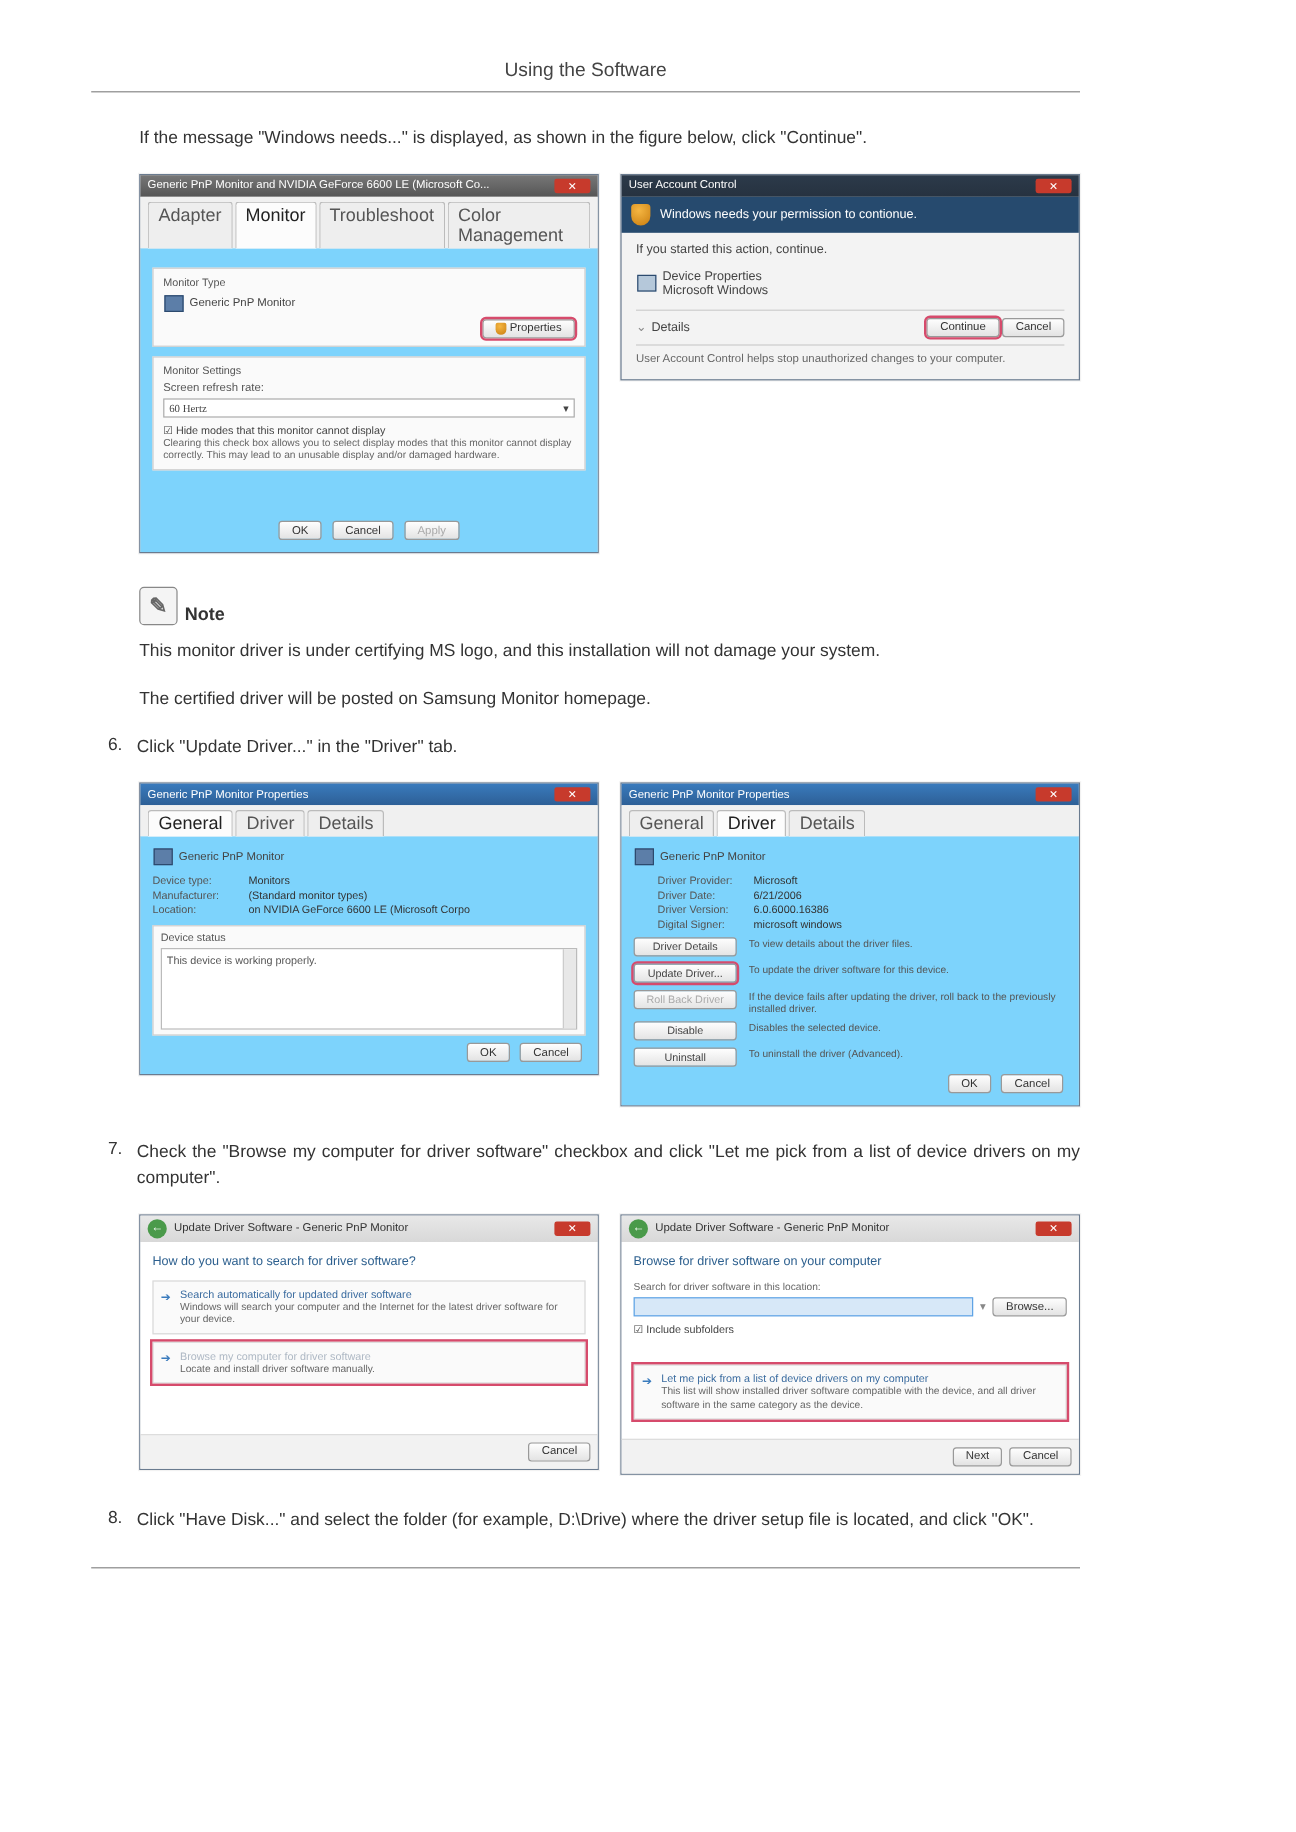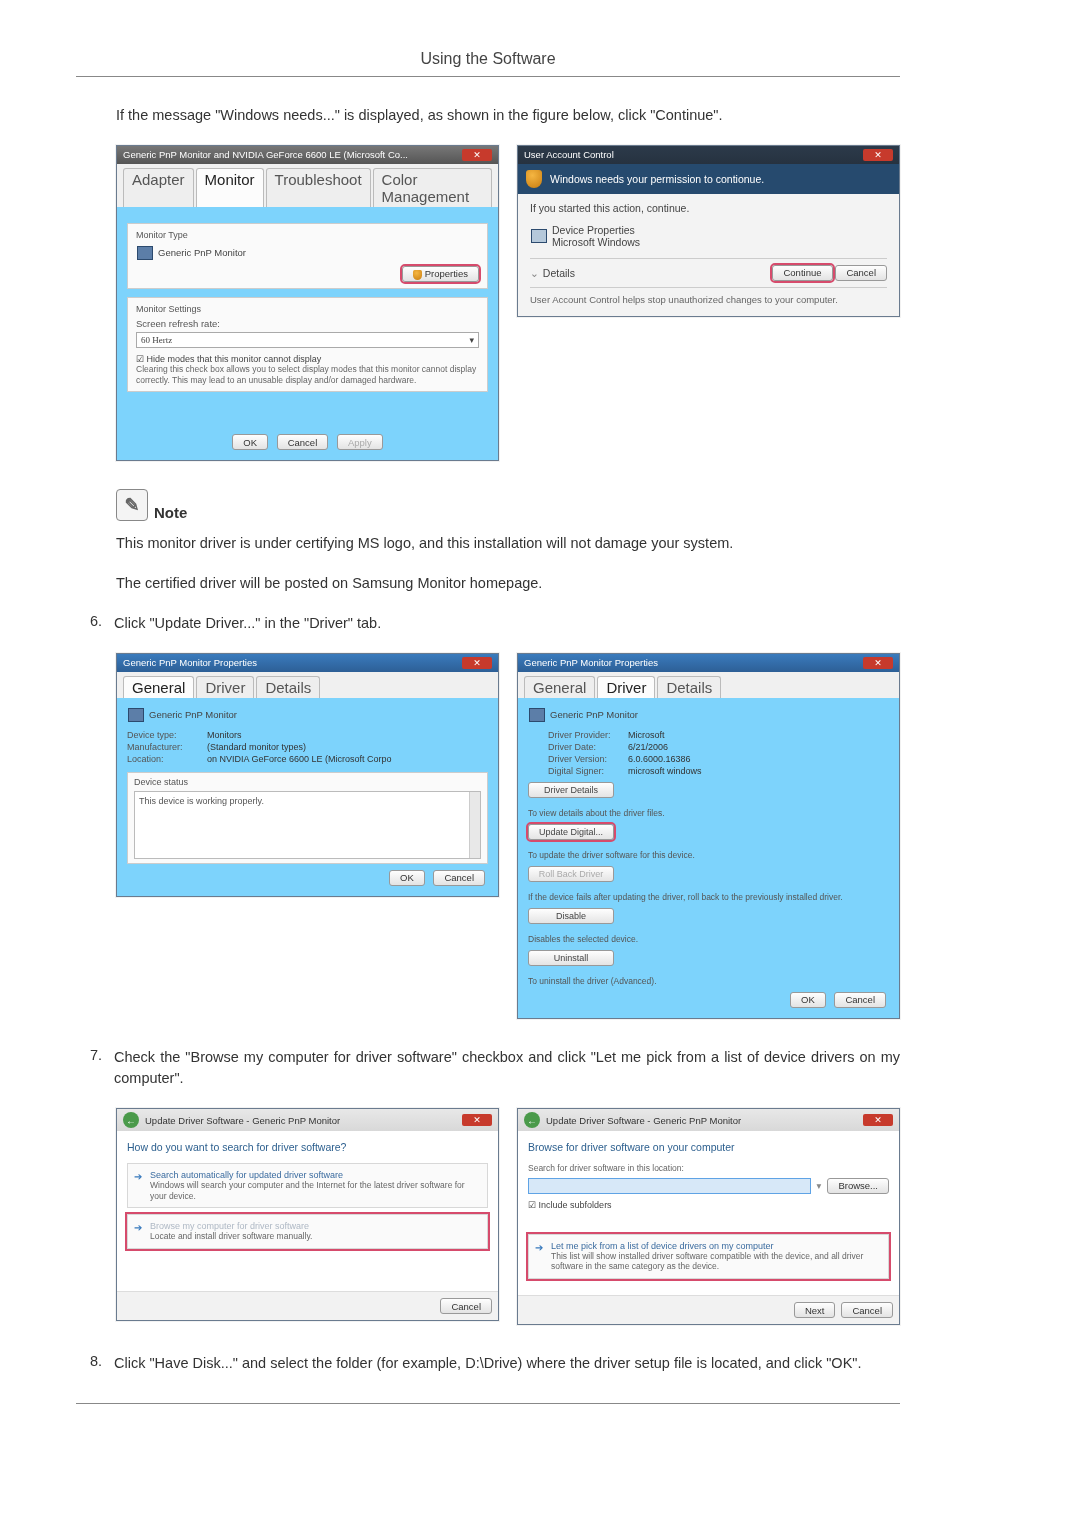--- a/index.html
+++ b/index.html
@@ -173,21 +173,21 @@
 
   .driver-btn {
     border: 1px solid #999;
     background: linear-gradient(#fefefe,#e4e4e4);
     padding: 2px 6px;
     width: 72px;
     text-align: center;
     font-size: 9px;
     border-radius: 3px;
   }
-  .driver-row { display:flex; gap:10px; align-items:flex-start; margin:6px 0;flex-direction:column; }
+  .driver-row { display:flex; gap:10px; align-items:flex-start; margin:6px 0; }
   .driver-desc { font-size: 8.5px; color: #555; flex:1; }
 
   
   .note-row {
     display: flex;
     align-items: flex-end;
     gap: 6px;
     margin: 22px 0 12px 40px;
   }
   .note-icon {
@@ -428,21 +428,21 @@
             <div class="kv">
                 <div class="k">Digital Signer:</div>
                 <div class="v">microsoft windows</div>
               </div>
           </div>
           <div class="driver-row">
               <div class="driver-btn">Driver Details</div>
               <div class="driver-desc">To view details about the driver files.</div>
             </div>
           <div class="driver-row">
-              <div class="driver-btn highlight-pink">Update Digital...</div>
+              <div class="driver-btn highlight-pink">Update Driver...</div>
               <div class="driver-desc">To update the driver software for this device.</div>
             </div>
           <div class="driver-row">
               <div class="driver-btn" style="color:#aaa;">Roll Back Driver</div>
               <div class="driver-desc">If the device fails after updating the driver, roll back to the previously installed driver.</div>
             </div>
           <div class="driver-row">
               <div class="driver-btn">Disable</div>
               <div class="driver-desc">Disables the selected device.</div>
             </div>

